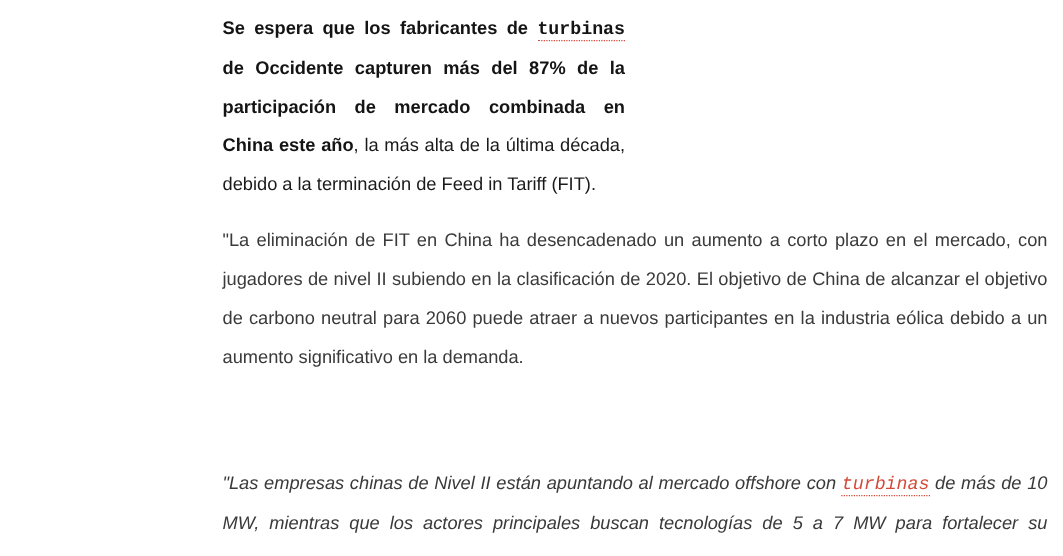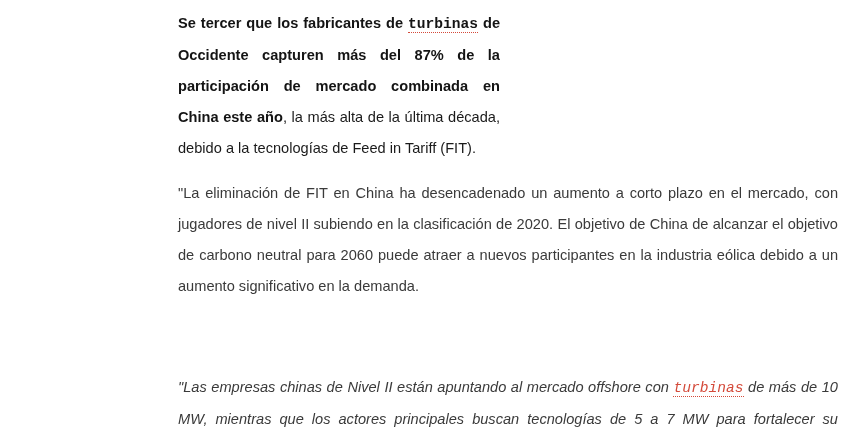--- a/index.html
+++ b/index.html
@@ -160,20 +160,20 @@
     background: #ffffff;
   }
 </style>
 </head>
 <body>
 
 <div class="page">
 
 
   <div class="article">
-    <p class="para lead" id="p1"><span class="bold">Se tercer que los fabricantes de </span><span class="bold link">turbinas</span><span class="bold"> de Occidente capturen más del 87% de la participación de mercado combinada en China este año</span><span>, la más alta de la última década, debido a la tecnologías de Feed in Tariff (FIT).</span></p>
+    <p class="para lead" id="p1"><span class="bold">Se espera que los fabricantes de </span><span class="bold link">turbinas</span><span class="bold"> de Occidente capturen más del 87% de la participación de mercado combinada en China este año</span><span>, la más alta de la última década, debido a la terminación de Feed in Tariff (FIT).</span></p>
   </div>
 
   <p class="para wide" id="p2" style="top:178px;"><span>"La eliminación de FIT en China ha desencadenado un aumento a corto plazo en el mercado, con jugadores de nivel II subiendo en la clasificación de 2020. El objetivo de China de alcanzar el objetivo de carbono neutral para 2060 puede atraer a nuevos participantes en la industria eólica debido a un aumento significativo en la demanda.</span></p>
   <p class="para wide italic" id="p3" style="top:372px;"><span>"Las empresas chinas de Nivel II están apuntando al mercado offshore con </span><span class="link">turbinas</span><span> de más de 10 MW, mientras que los actores principales buscan tecnologías de 5 a 7 MW para fortalecer su participación", </span><span class="bold">dijo Shashi Barla</span><span>, Analista Principal de Wood Mackenzie.</span></p>
 
   <div class="clip-bottom"></div>
 </div>
 
 </body></html>

